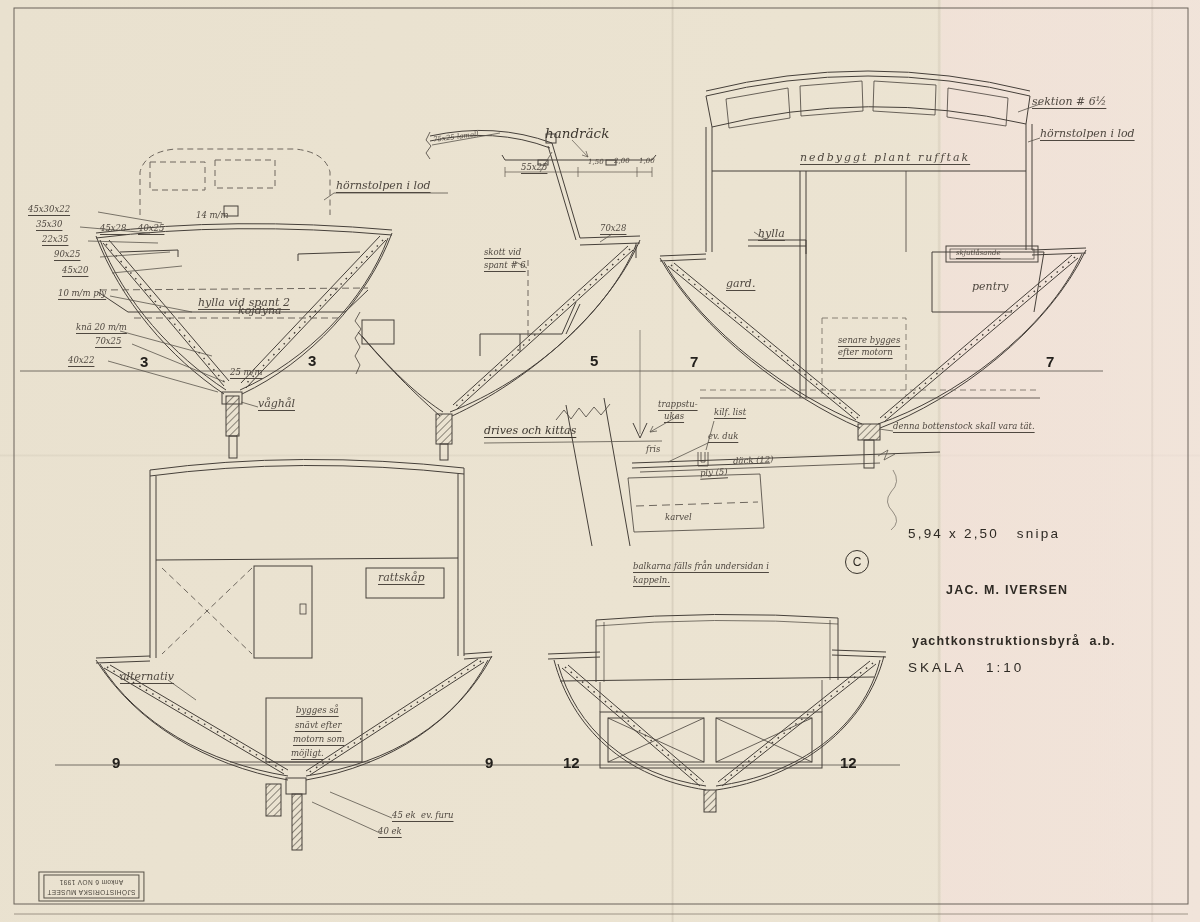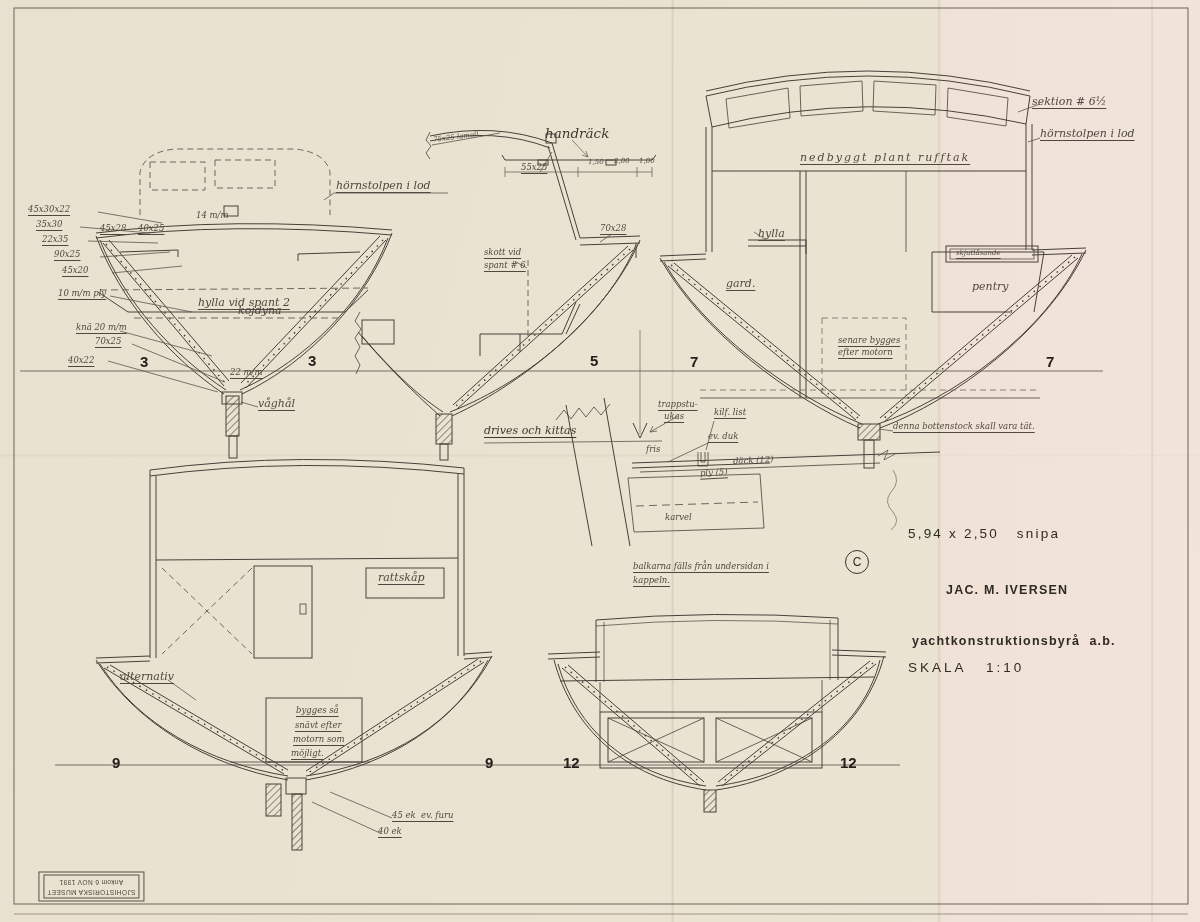--- a/index.html
+++ b/index.html
@@ -348,21 +348,21 @@
   <span class="lbl hw sz8 hw-u" style="left:58px;top:289px;">10 m/m ply</span>
   <span class="lbl hw sz8 hw-u" style="left:76px;top:323px;">knä 20 m/m</span>
   <span class="lbl hw sz8 hw-u" style="left:95px;top:337px;">70x25</span>
   <span class="lbl hw sz8 hw-u" style="left:68px;top:356px;">40x22</span>
   <span class="lbl hw sz8 hw-u" style="left:100px;top:224px;">45x28</span>
   <span class="lbl hw sz8 hw-u" style="left:138px;top:224px;">40x25</span>
   <span class="lbl hw sz8" style="left:196px;top:211px;">14 m/m</span>
   <span class="lbl hw hw-u" style="left:336px;top:180px;">hörnstolpen i lod</span>
   <span class="lbl hw hw-u" style="left:198px;top:297px;">hylla vid spant 2</span>
   <span class="lbl hw" style="left:238px;top:305px;">kojdyna</span>
-  <span class="lbl hw sz8 hw-u" style="left:230px;top:368px;">22 m/m</span>
+  <span class="lbl hw sz8 hw-u" style="left:230px;top:368px;">25 m/m</span>
   <span class="lbl hw hw-u" style="left:258px;top:398px;">våghål</span>
   <span class="lbl secnum" style="left:140px;top:353px;">3</span>
   <span class="lbl secnum" style="left:308px;top:352px;">3</span>
 
   <span class="lbl hw sz13 hw-d" style="left:545px;top:126px;">handräck</span>
   <span class="lbl hw sz7" style="left:433px;top:133px;transform:rotate(-7deg);">75x25 lamell</span>
   <span class="lbl hw sz8 hw-u" style="left:521px;top:163px;">55x25</span>
   <span class="lbl hw sz8 hw-u" style="left:600px;top:224px;">70x28</span>
   <span class="lbl hw sz8 hw-u" style="left:484px;top:248px;">skott vid</span>
   <span class="lbl hw sz8 hw-u" style="left:484px;top:261px;">spant # 6</span>

